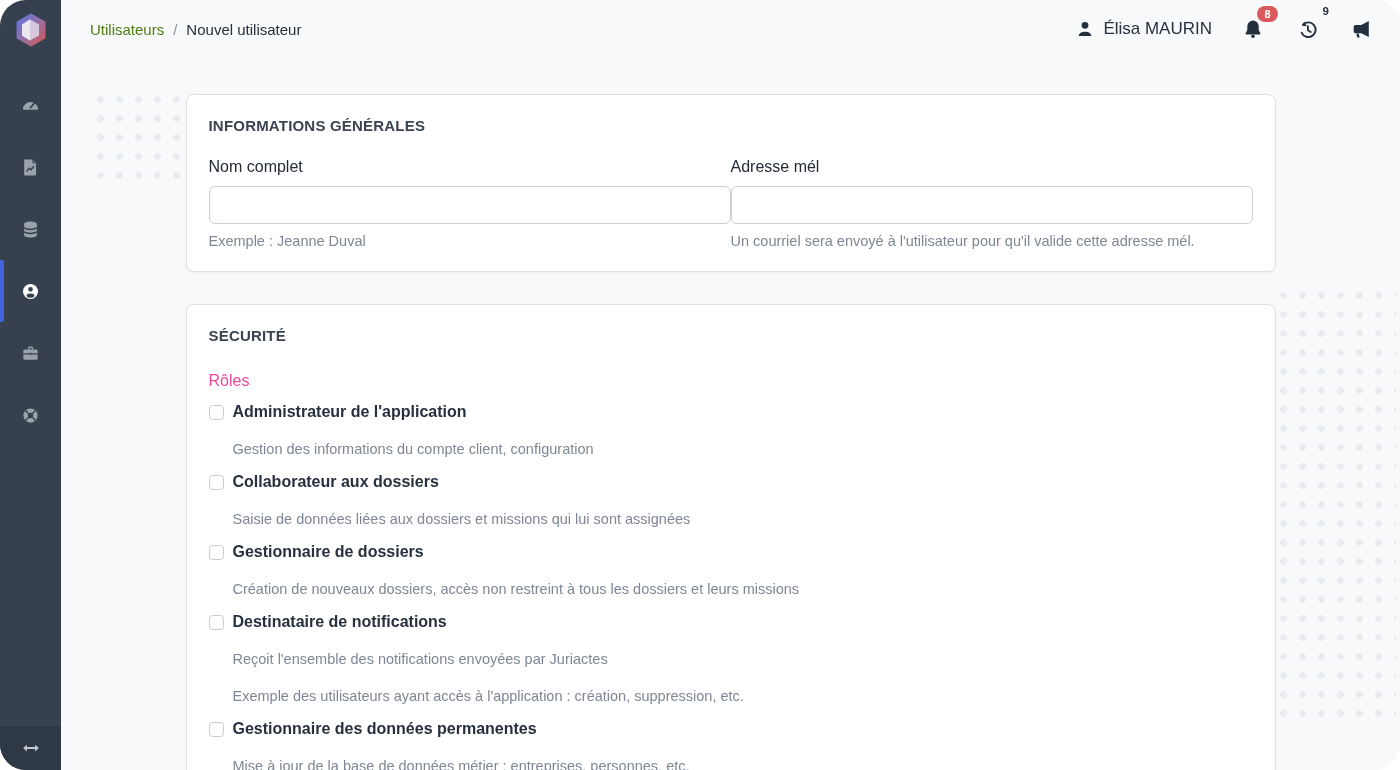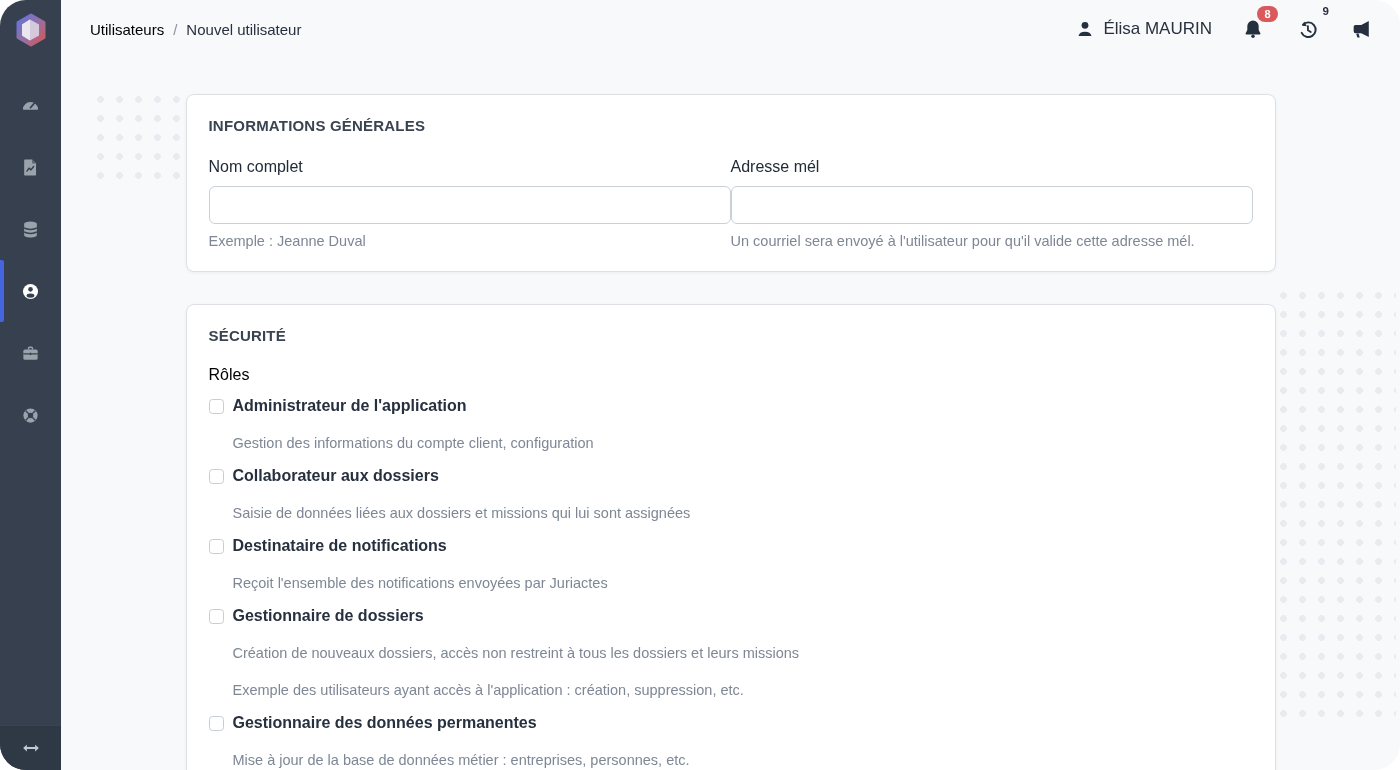--- a/index.html
+++ b/index.html
@@ -31,21 +31,21 @@
     background:#2e3945; border-top:1px solid rgba(255,255,255,0.06);
     display:flex; align-items:center; justify-content:center; color:#c3c9d0; cursor:pointer;
   }
   
   .content { position:absolute; left:61px; top:0; right:0; bottom:0; }
   .topbar {
     height:58px; display:flex; align-items:center; padding:0 26px 0 29px;
     background:#f8f9fb;
   }
   .breadcrumb { display:flex; align-items:center; gap:9px; font-size:15px; }
-  .crumb-link { color:#000000; text-decoration:none; cursor:pointer; }
+  .crumb-link { color:#4d7c0f; text-decoration:none; cursor:pointer; }
   .crumb-sep { color:#8b93a0; }
   .crumb-current { color:#27303e; }
   .topbar-right { margin-left:auto; display:flex; align-items:center; gap:28px; }
   .user-chip { display:flex; align-items:center; gap:8px; color:#27303e; font-size:17px; font-weight:500; cursor:pointer; }
   .icon-btn { position:relative; color:#25303e; cursor:pointer; display:flex; align-items:center; justify-content:center; width:26px; height:26px; }
   .icon-btn svg { width:22px; height:22px; }
   .badge {
     position:absolute; top:-10px; right:-12px; min-width:21px; height:16px; padding:0 5px;
     background:#d9595c; color:#fff; font-size:11px; font-weight:700;
     border-radius:9px; display:flex; align-items:center; justify-content:center;
@@ -69,21 +69,21 @@
   .card-1 { margin-top:36px; }
   .card-2 { margin-top:32px; padding-bottom:40px; }
   .card-title { font-size:15px; color:#3a4450; letter-spacing:0.2px; }
   .field-grid { display:grid; grid-template-columns:1fr 1fr; margin-top:24px; }
   .field-label { font-size:16px; font-weight:500; color:#222b38; margin-bottom:10px; }
   .text-input {
     width:100%; height:38px; border:1px solid #c9d0d8; border-radius:6px;
     background:#fff; font:15px "Liberation Sans", sans-serif; color:#222b38; padding:0 12px; outline:none;
   }
   .hint { margin-top:9px; font-size:14.5px; color:#7e8795; }
-  .roles-label { margin-top:22px; font-size:16px; font-weight:500; color:#000000; }
+  .roles-label { margin-top:28px; font-size:16px; font-weight:500; color:#ec4899; }
   .role-row { margin-top:11px; }
   .role-line { display:flex; align-items:flex-start; cursor:pointer; }
   .role-check {
     appearance:none; -webkit-appearance:none; flex:0 0 auto;
     width:15px; height:15px; margin:4px 9px 0 0;
     border:1px solid #c7cdd4; border-radius:3.5px; background:#fff; cursor:pointer;
   }
   .role-name { font-size:16px; font-weight:700; color:#27303e; line-height:22px; }
   .role-desc { padding-left:24px; margin-top:15px; font-size:14.5px; color:#7e8795; line-height:22px; }
 </style>
@@ -243,31 +243,31 @@
           <label class="role-line">
             <input type="checkbox" class="role-check" style="">
             <span class="role-name">Collaborateur aux dossiers</span>
           </label>
           <div class="role-desc">Saisie de données liées aux dossiers et missions qui lui sont assignées</div>
         </div>
 
         <div class="role-row">
           <label class="role-line">
             <input type="checkbox" class="role-check" style="">
+            <span class="role-name">Gestionnaire de dossiers</span>
+          </label>
+          <div class="role-desc">Création de nouveaux dossiers, accès non restreint à tous les dossiers et leurs missions</div>
+        </div>
+
+        <div class="role-row">
+          <label class="role-line">
+            <input type="checkbox" class="role-check" style="">
             <span class="role-name">Destinataire de notifications</span>
           </label>
           <div class="role-desc">Reçoit l'ensemble des notifications envoyées par Juriactes</div>
-        </div>
-
-        <div class="role-row">
-          <label class="role-line">
-            <input type="checkbox" class="role-check" style="">
-            <span class="role-name">Gestionnaire de dossiers</span>
-          </label>
-          <div class="role-desc">Création de nouveaux dossiers, accès non restreint à tous les dossiers et leurs missions</div>
         </div>
 
         <div class="role-row">
           <div class="role-desc">Exemple des utilisateurs ayant accès à l'application : création, suppression, etc.</div>
         </div>
 
         <div class="role-row">
           <label class="role-line">
             <input type="checkbox" class="role-check" style="">
             <span class="role-name">Gestionnaire des données permanentes</span>

